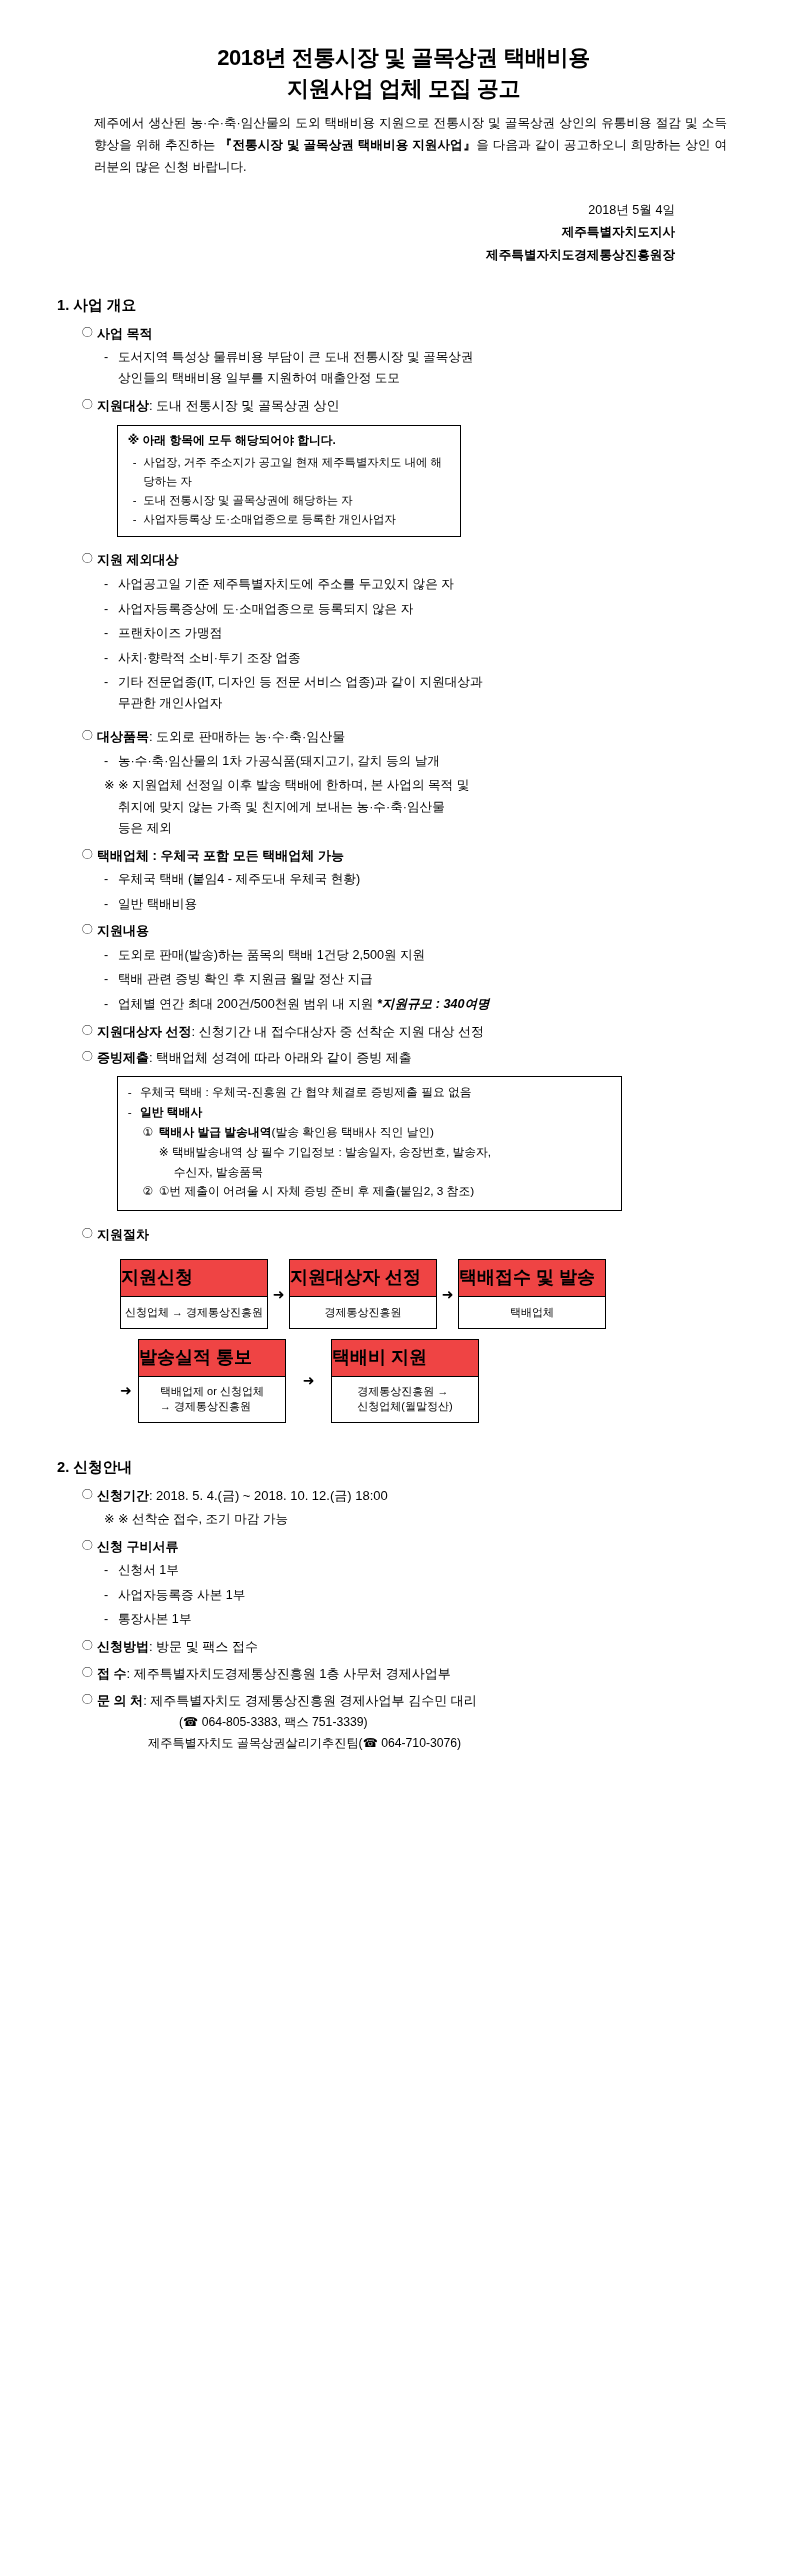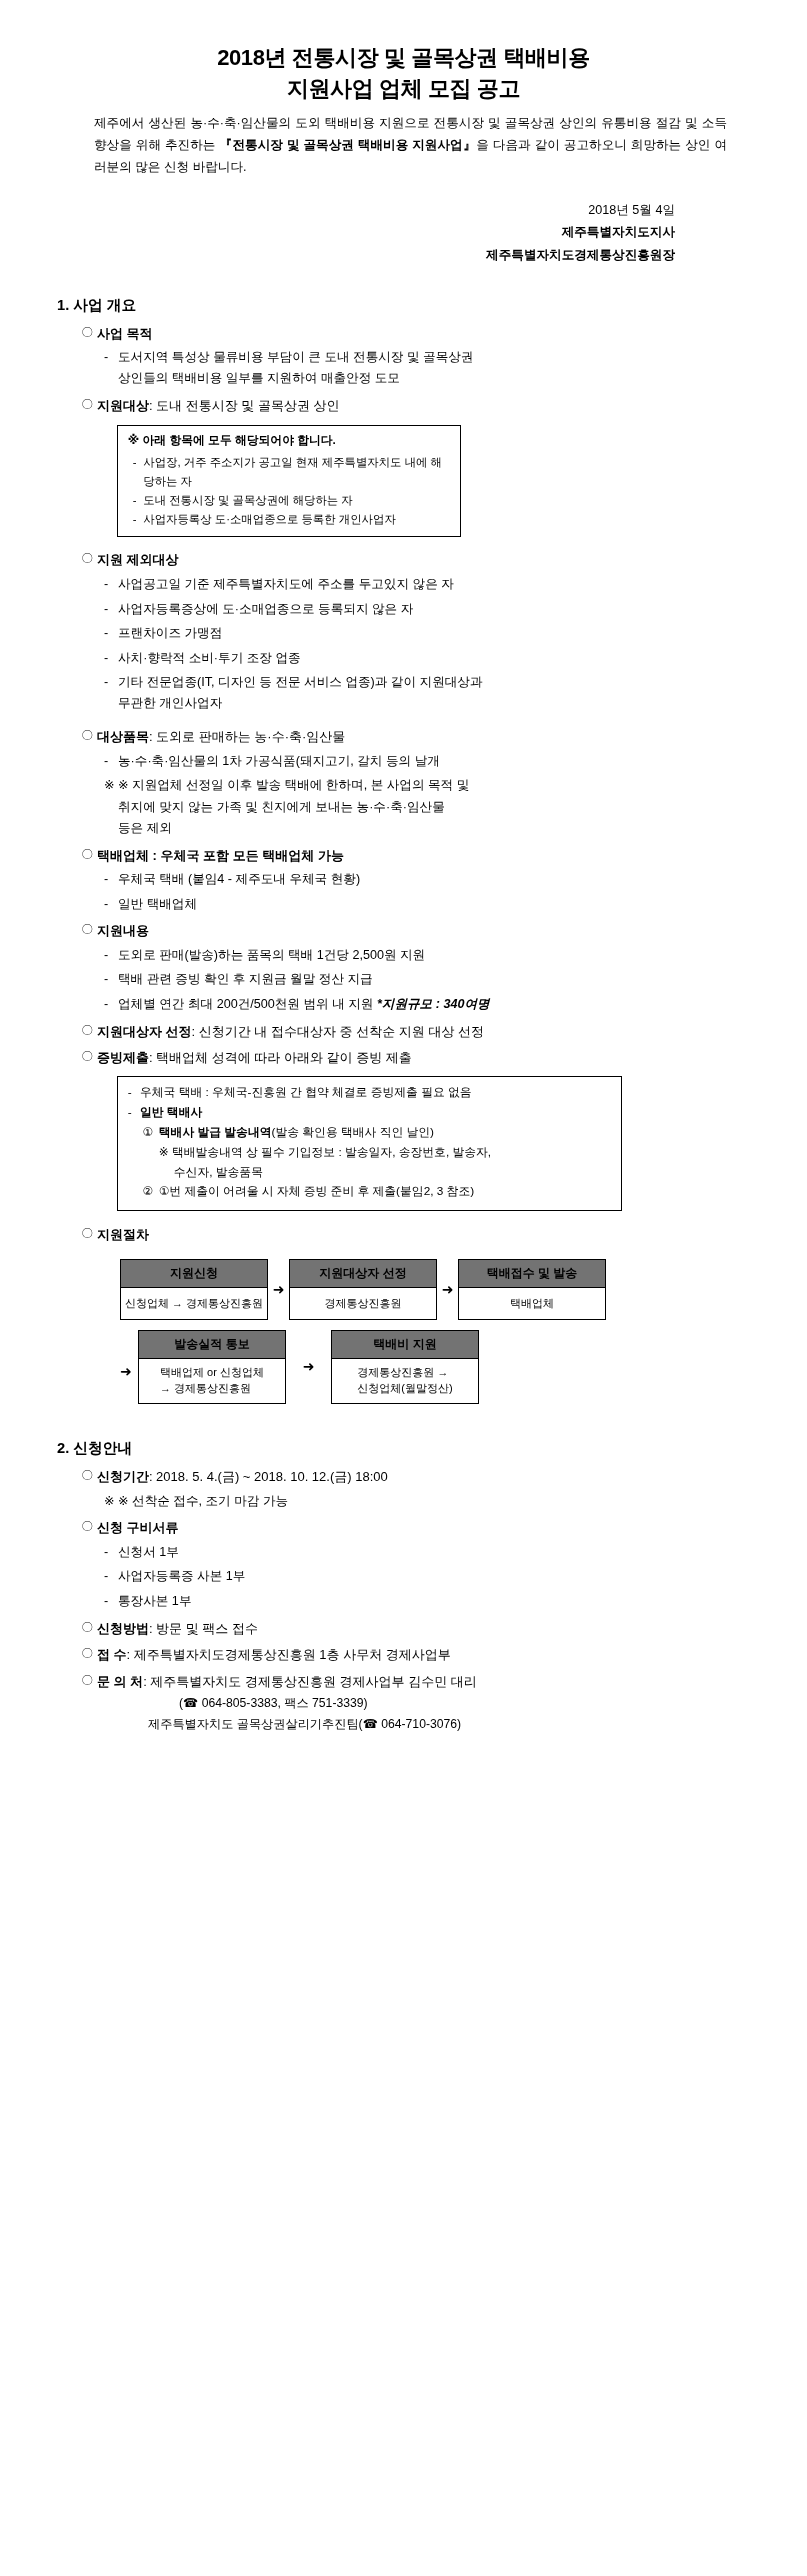--- a/index.html
+++ b/index.html
@@ -150,25 +150,24 @@
     display: flex;
     align-items: stretch;
   }
   .flow-row.second { margin-top: 9.8px; padding-left: 18px; gap: 12px; }
   .flow-box {
     border: 0.8px solid #000000;
     width: 148px;
     box-sizing: border-box;
   }
   .flow-box .fb-head {
-    background: #737373;
+    background: #ef4444;
     border-bottom: 0.8px solid #000000;
-    text-align: center;
     font-weight: bold;
-    font-size: 12px;
+    font-size: 18px;
     padding: 4.1px 0 4.1px 0;
   }
   .flow-box .fb-body {
     text-align: left;
     font-size: 11px;
     padding: 6.5px 3.3px;
     line-height: 1.42;
     min-height: 31px;
     box-sizing: border-box;
     display: flex;
@@ -312,21 +311,21 @@
   <div class="lvl1">
     <span class="mk">〇</span>
     <span class="tx">택배업체 : 우체국 포함 모든 택배업체 가능</span>
   </div>
   <div class="lvl2">
     <span class="mk">-</span>
     <span class="tx">우체국 택배 (붙임4 - 제주도내 우체국 현황)</span>
   </div>
   <div class="lvl2">
     <span class="mk">-</span>
-    <span class="tx">일반 택배업체</span>
+    <span class="tx">일반 택배비용</span>
   </div>
 
   <div class="lvl1">
     <span class="mk">〇</span>
     <span class="tx">지원내용</span>
   </div>
   <div class="lvl2">
     <span class="mk">-</span>
     <span class="tx">도외로 판매(발송)하는 품목의 택배 1건당 2,500원 지원</span>
   </div>

